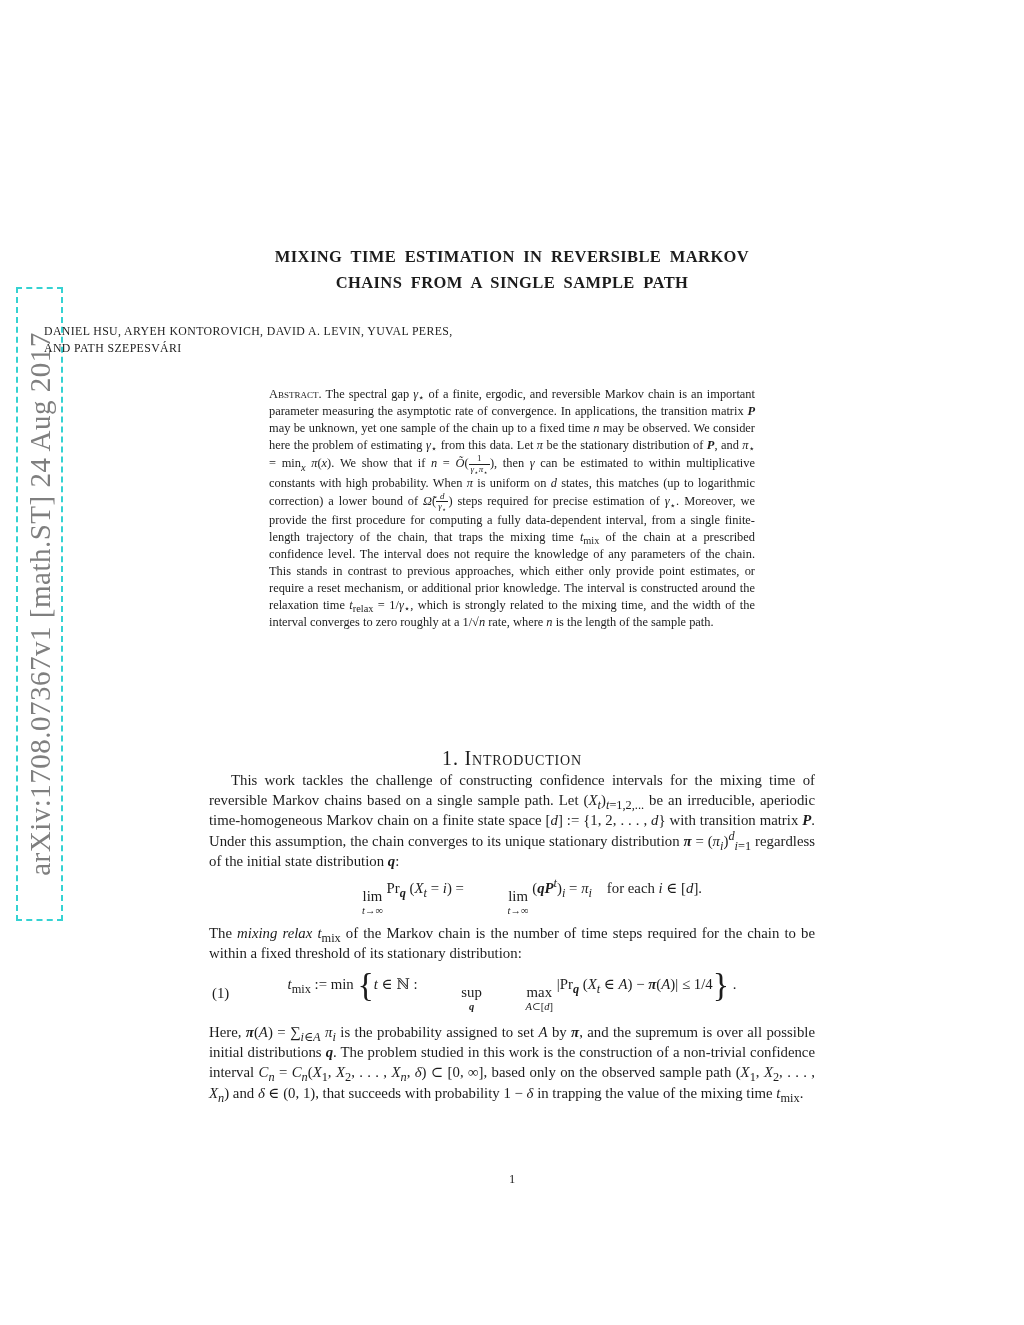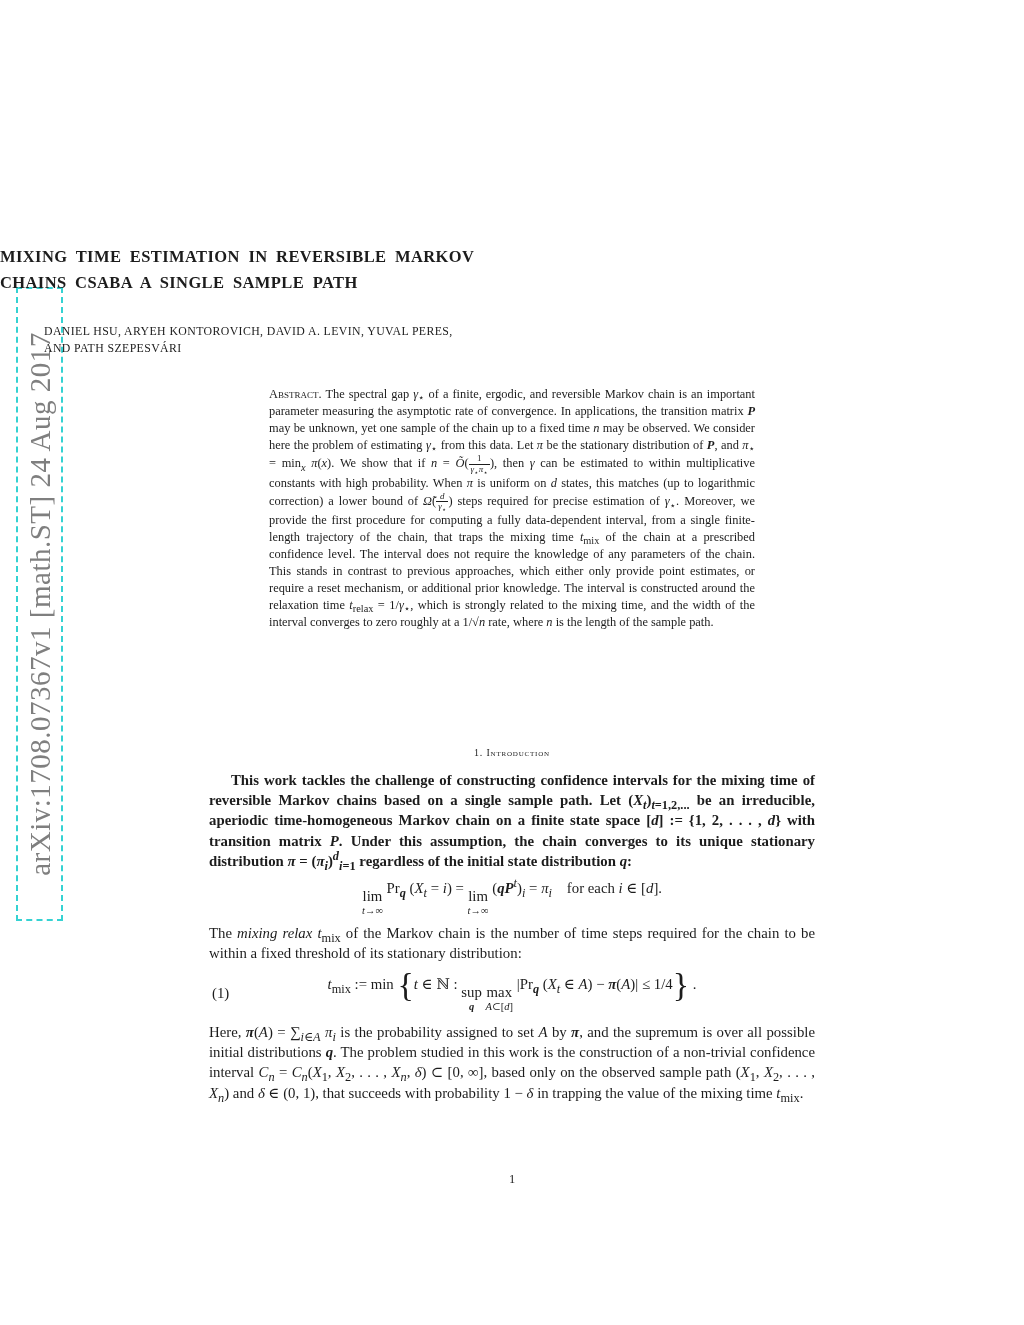--- a/index.html
+++ b/index.html
@@ -24,21 +24,21 @@
     transform:translate(-50%,-50%) rotate(-90deg);
     white-space:nowrap;
     color:#7f7f7f;
     font-size:29px;
     letter-spacing:0.5px;
   }
 
   
   .title {
     position:absolute; left:0; top:244px; width:100%;
-    font-weight:bold;
+    text-align:center; font-weight:bold;
     font-size:16.5px; line-height:26px;
     letter-spacing:0.4px; word-spacing:4px;
   }
   .authors {
     position:absolute; left:0; top:323px; width:100%;
     font-size:11.8px; line-height:17px;
     letter-spacing:0.4px;
     margin-left:44px;
   }
 
@@ -47,48 +47,48 @@
     position:absolute; left:269px; top:386px; width:486px;
     font-size:12.4px; line-height:17px;
     text-align:justify;
   }
   .sc { font-variant:small-caps;margin-top:32px; }
 
   
   .section-heading {
     position:absolute; left:0; top:747px; width:100%;
     text-align:center;
-    font-size:10px;
+    font-size:20px;
     font-variant:small-caps;
     letter-spacing:0.8px;
   }
   .body {
     position:absolute; left:209px; top:770px; width:606px;
     font-size:14.8px; line-height:20.2px;
     text-align:justify;
   }
-  .para.indent { text-indent:22px;font-weight:bold; }
+  .para.indent { text-indent:22px; }
 
   .equation {
     text-align:center;
     text-indent:0;
     margin:7px 0 7px 0;
   }
   .equation-row {
     position:relative;
     text-align:center;
     text-indent:0;
     margin:10px 0 9px 0;
     min-height:40px;
     display:flex; align-items:center; justify-content:center;
   }
   .eq-number { position:absolute; left:3px; top:50%; transform:translateY(-50%); }
 
   
-  .limop { display:inline-flex; flex-direction:column; align-items:center; vertical-align:-8px; line-height:1.05; }
+  .limop { display:inline-flex; flex-direction:column; align-items:center; vertical-align:-8px; line-height:1.05;margin-left:40px; }
   .limop .under { font-size:71%; }
   .frac { display:inline-flex; flex-direction:column; align-items:center; vertical-align:middle; font-size:72%; line-height:1.1; }
   .frac .den { border-top:1px solid currentColor; padding:0 2px; }
   .big { font-size:230%; font-weight:normal; vertical-align:middle; line-height:0; position:relative; top:-1px; }
   sub, sup { line-height:0; }
 
   
   .page-number {
     position:absolute; left:0; top:1172px; width:100%;
     text-align:center; font-size:12.5px;
@@ -98,21 +98,21 @@
 <body>
 
 <div class="page">
 
   <div class="arxiv-box">
     <div class="arxiv-text">arXiv:1708.07367v1  [math.ST]  24 Aug 2017</div>
   </div>
 
   <div class="title">
     <div>MIXING TIME ESTIMATION IN REVERSIBLE MARKOV</div>
-    <div>CHAINS CSABA A SINGLE SAMPLE PATH</div>
+    <div>CHAINS FROM A SINGLE SAMPLE PATH</div>
   </div>
 
   <div class="authors">
     <div>DANIEL HSU, ARYEH KONTOROVICH, DAVID A. LEVIN, YUVAL PERES,</div>
     <div>AND PATH SZEPESVÁRI</div>
   </div>
 
   <div class="abstract"><span class="sc">Abstract.</span> The spectral gap <i>γ</i><sub>⋆</sub> of a finite, ergodic, and reversible Markov chain is an important parameter measuring the asymptotic rate of convergence. In applications, the transition matrix <b><i>P</i></b> may be unknown, yet one sample of the chain up to a fixed time <i>n</i> may be observed. We consider here the problem of estimating <i>γ</i><sub>⋆</sub> from this data. Let <i>π</i> be the stationary distribution of <b><i>P</i></b>, and <i>π</i><sub>⋆</sub> = min<sub><i>x</i></sub> <i>π</i>(<i>x</i>). We show that if <i>n</i> = <i>Õ</i>(<span class="frac">
         <span class="num">1</span>
         <span class="den"><i>γ</i><sub>⋆</sub><i>π</i><sub>⋆</sub></span>

